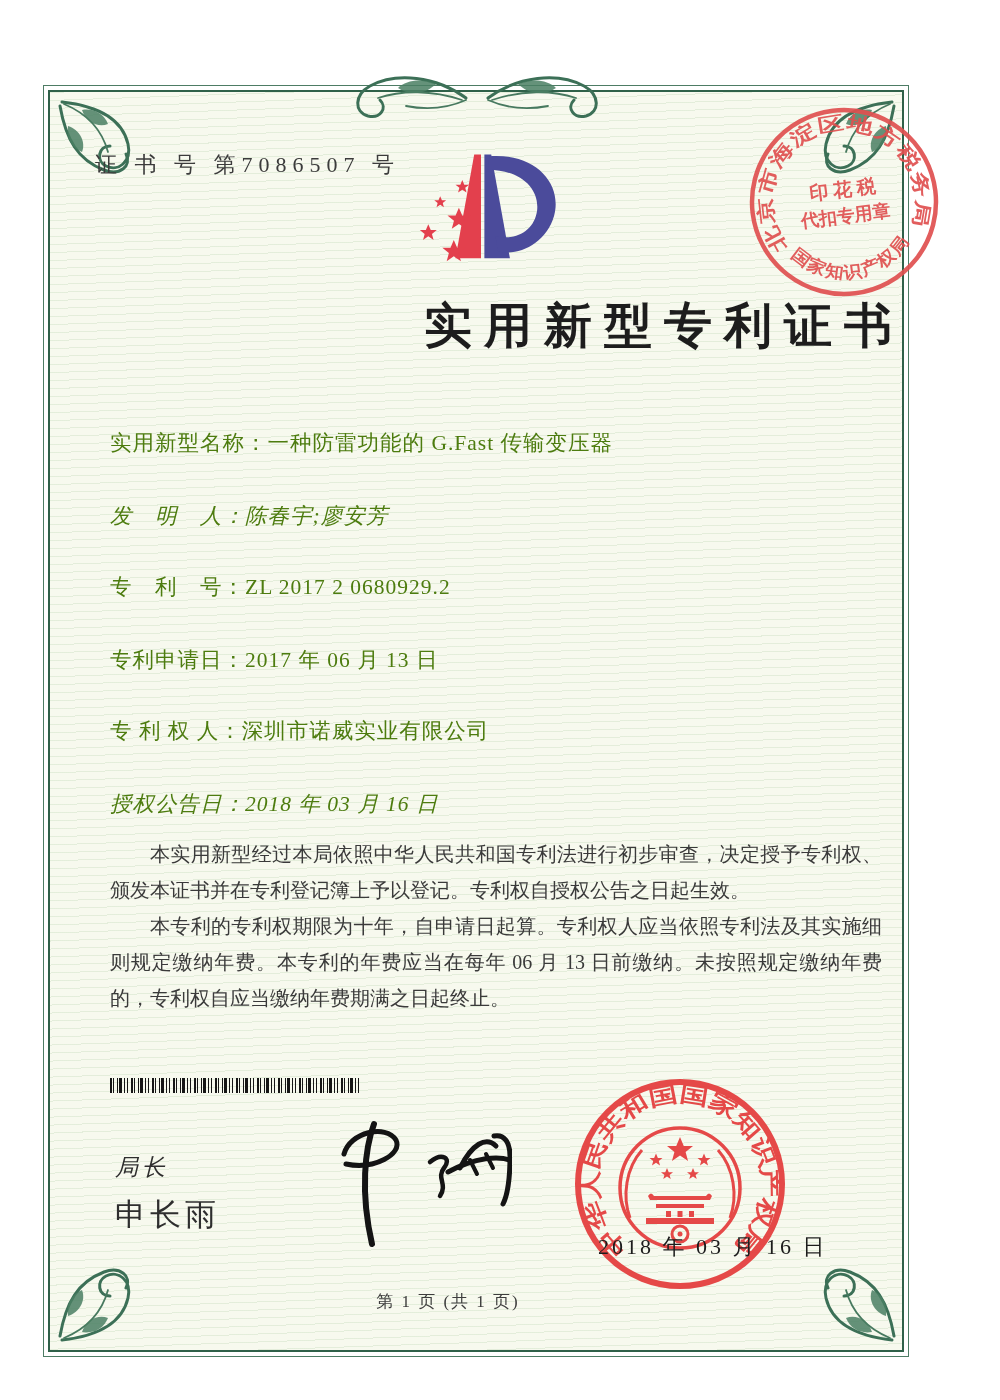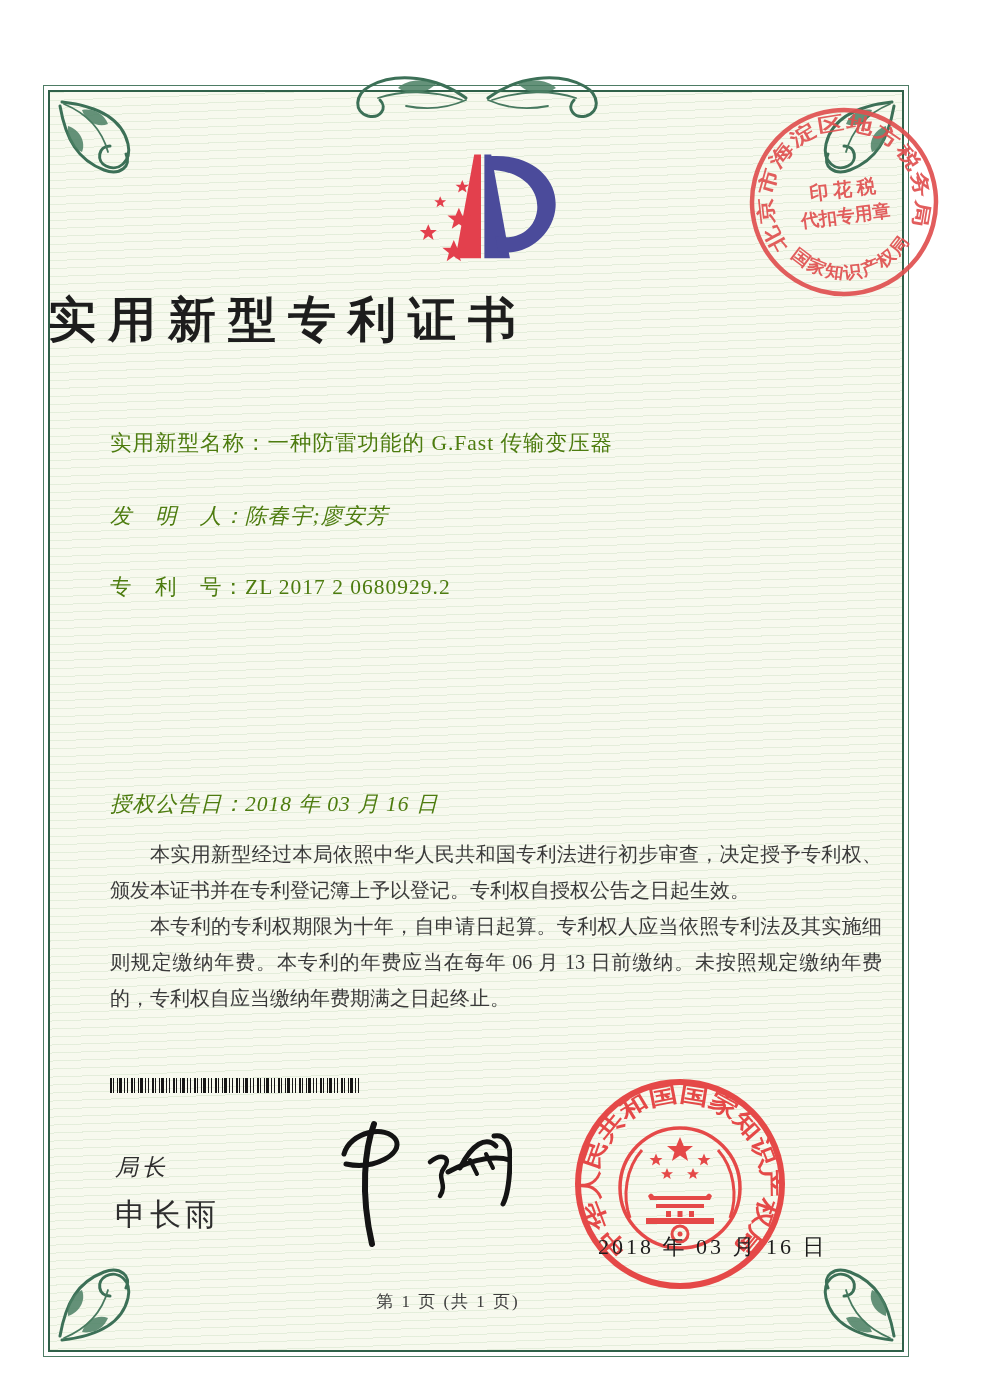--- a/index.html
+++ b/index.html
@@ -26,21 +26,21 @@
     box-sizing:border-box;
   }
 
   .abs { position:absolute; }
 
   
   .cert-no {
     left:95px; top:150px; font-size:22px; color:#3b3b3b; letter-spacing:6px;
   }
   .title {
-    left:48px; top:288px; width:856px; text-align:left;
+    left:48px; top:294px; width:856px; text-align:right;
     font-size:48px; font-weight:bold; color:#1d1d1d; letter-spacing:12px;
   }
   .field {
     left:110px; width:780px; font-size:21.5px; color:#4d7c0f; letter-spacing:1px;
   }
   .f0 { top:428px; } .f1 { top:501px;font-style:italic; } .f2 { top:572px; }
   .f3 { top:645px; } .f4 { top:716px; } .f5 { top:789px;font-style:italic; }
 
   .body-text {
     left:110px; top:836px; width:772px; color:#3a3a3a;
@@ -109,20 +109,21 @@
       </g>
     </defs>
     <use href="#flo" transform="translate(58,100)"></use>
     <use href="#flo" transform="translate(896,100) scale(-1,1)"></use>
     <use href="#flo" transform="translate(58,1342) scale(1,-1)"></use>
     <use href="#flo" transform="translate(896,1342) scale(-1,-1)"></use>
     <use href="#curl" transform="translate(488,98)"></use>
     <use href="#curl" transform="translate(466,98) scale(-1,1)"></use>
   </svg>
 
+  <div class="abs cert-no">证 书 号 第7086507 号</div>
 
   <svg class="abs logo" width="170" height="140" viewBox="0 0 200 160">
     <defs>
       <path id="st" d="M0,-10 L2.9,-3.1 L10,-3.1 L4.3,1.5 L6.2,8.5 L0,4.3 L-6.2,8.5 L-4.3,1.5 L-10,-3.1 L-2.9,-3.1 Z"></path>
     </defs>
 
     <path d="M92,10 L100,10 L100,132 L70,132 Z" fill="#e3404d"></path>
 
     <g fill="#4b4b9b">
       <path d="M104,10 L112,10 L134,132 L104,132 Z"></path>
@@ -152,20 +153,22 @@
     </text>
     <text x="100" y="94" text-anchor="middle" font-size="19" font-weight="bold" fill="#e05050">印 花 税</text>
     <text x="100" y="120" text-anchor="middle" font-size="18" font-weight="bold" fill="#e05050">代扣专用章</text>
   </svg>
 
   <div class="abs title">实用新型专利证书</div>
 
   <div class="abs field f0">实用新型名称：一种防雷功能的 G.Fast 传输变压器</div>
   <div class="abs field f1">发　明　人：陈春宇;廖安芳</div>
   <div class="abs field f2">专　利　号：ZL 2017 2 0680929.2</div>
+  <div class="abs field f3">专利申请日：2017 年 06 月 13 日</div>
+  <div class="abs field f4">专 利 权 人：深圳市诺威实业有限公司</div>
   <div class="abs field f5">授权公告日：2018 年 03 月 16 日</div>
 
   <div class="abs body-text">
     <p>本实用新型经过本局依照中华人民共和国专利法进行初步审查，决定授予专利权、颁发本证书并在专利登记簿上予以登记。专利权自授权公告之日起生效。</p>
     <p>本专利的专利权期限为十年，自申请日起算。专利权人应当依照专利法及其实施细则规定缴纳年费。本专利的年费应当在每年 06 月 13 日前缴纳。未按照规定缴纳年费的，专利权自应当缴纳年费期满之日起终止。</p>
   </div>
 
   <div class="abs barcode"></div>
 
   <div class="abs director-title">局长</div>

